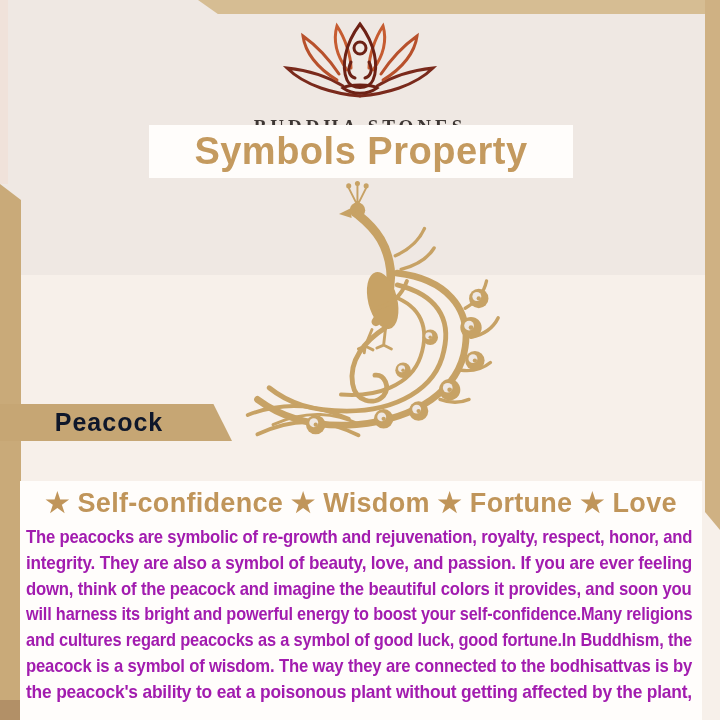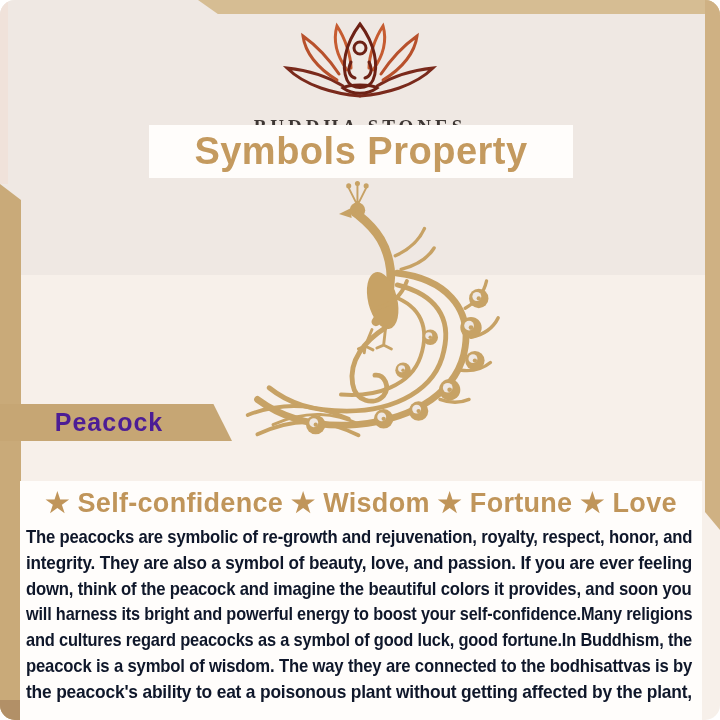--- a/index.html
+++ b/index.html
@@ -1,17 +1,17 @@
 <!DOCTYPE html>
 <html><head>
 <meta charset="utf-8">
 <style>
   html,body{margin:0;padding:0;}
   body{font-family:"Liberation Sans", sans-serif;}
-  #canvas{position:relative;width:720px;height:720px;background:#f7f0ea;overflow:hidden;border-radius:15px;}
+  #canvas{position:relative;width:720px;height:720px;background:#f7f0ea;overflow:hidden;}
 
   
   .mid-band{position:absolute;left:0;top:180;width:720px;height:275px;background:#efe8e3;}
   .pink-strip{position:absolute;left:0;top:0;width:8px;height:184px;background:#f0e2da;}
 
   
   .top-bar{position:absolute;left:198px;top:0;width:522px;height:14px;background:#d6bd93;
     clip-path:polygon(0 0,100% 0,100% 100%,3.8% 100%);}
   .right-strip{position:absolute;left:705px;top:0;width:15px;height:530px;background:#cfb183;
     clip-path:polygon(0 0,100% 0,100% 100%,0 96.6%);}
@@ -31,26 +31,26 @@
   .title-band{position:absolute;left:149px;top:125px;width:424px;height:53px;background:#fffdfb;
     display:flex;align-items:center;justify-content:center;}
   .title-band span{font-size:38px;font-weight:bold;color:#c49a5f;letter-spacing:0.5px;}
 
   
   .peacock-wrap{position:absolute;left:240px;top:180px;width:330px;height:268px;}
 
   
   .ribbon{position:absolute;left:0;top:404px;width:232px;height:37px;background:#c6a674;
     clip-path:polygon(0 0,92% 0,100% 100%,0 100%);display:flex;align-items:center;justify-content:center;}
-  .ribbon span{color:#4c1d95;font-size:25px;font-weight:bold;letter-spacing:1px;padding-right:14px;}
+  .ribbon span{color:#0f172a;font-size:25px;font-weight:bold;letter-spacing:1px;padding-right:14px;}
 
   
   .panel{position:absolute;left:20px;top:481px;width:682px;height:248px;background:#fffdfb;overflow:hidden;}
   .traits{margin-top:6px;text-align:center;font-size:27px;font-weight:bold;color:#c0955a;letter-spacing:0.3px;}
-  .body-text{margin:5px 22px 0 6px;color:#0f172a;}
+  .body-text{margin:5px 22px 0 6px;color:#a21caf;}
   .fit{font-size:18.5px;font-weight:bold;line-height:25.8px;white-space:nowrap;
     text-align:justify;text-align-last:justify;letter-spacing:-0.2px;}
   .fit.last{text-align-last:left;}
 </style>
 </head>
 <body>
 
 <div id="canvas">
 
   <div class="mid-band"></div>

